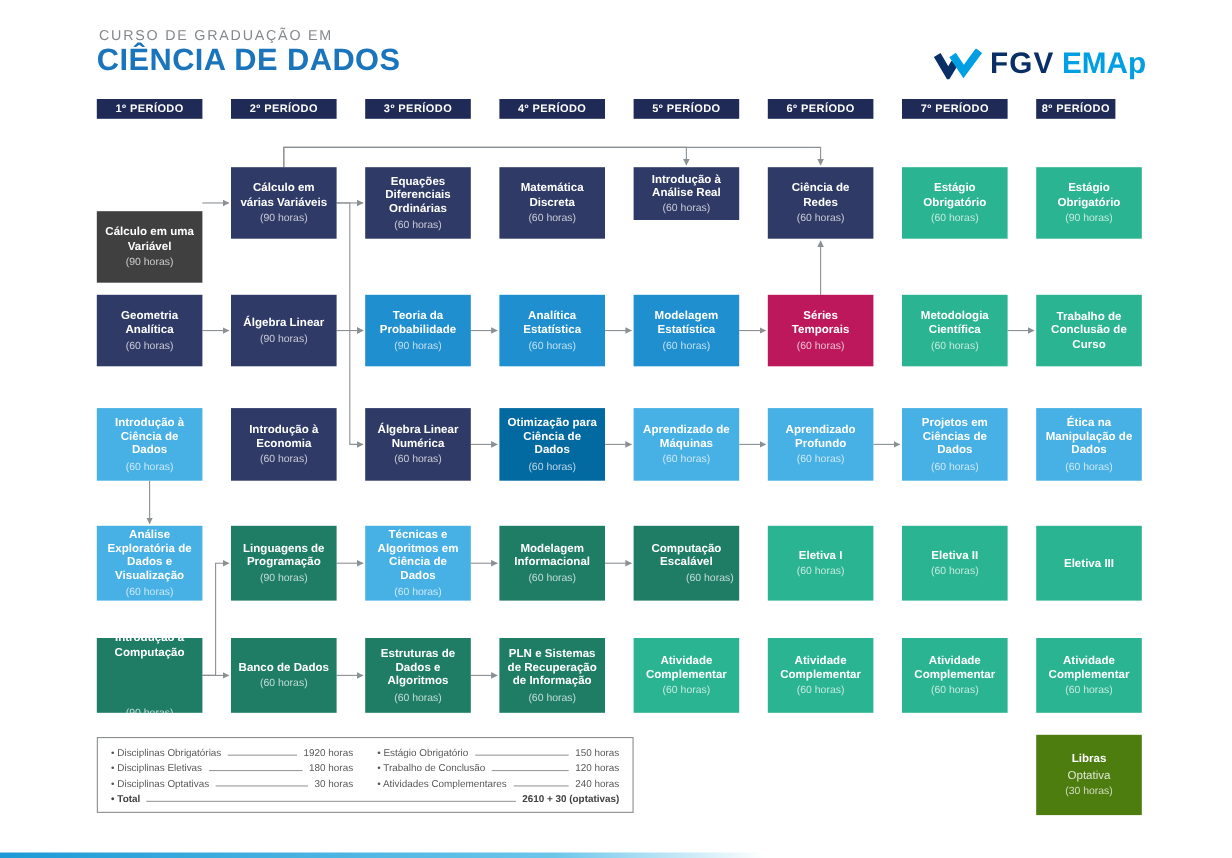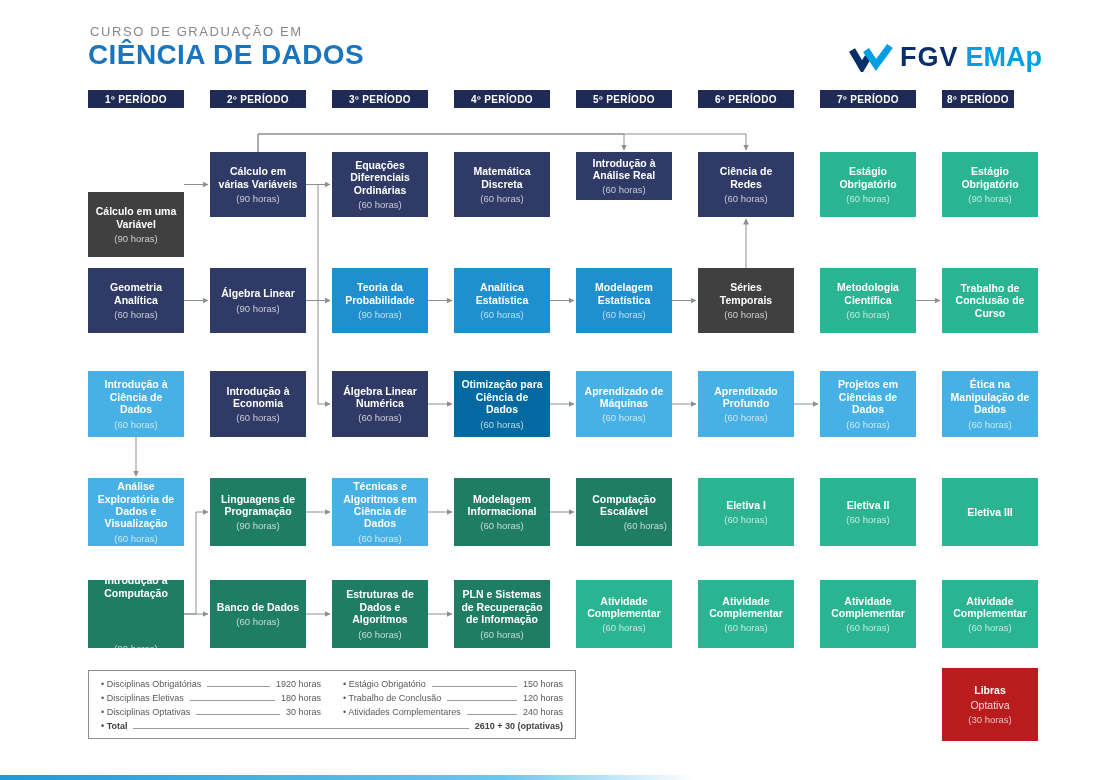--- a/index.html
+++ b/index.html
@@ -152,21 +152,21 @@
         <div class="h">(90 horas)</div>
       </div>
       <div class="course" style="left: 454px; top: 268px; width: 96px; height: 65px; background: rgb(31, 143, 208);">
         <div class="t">Analítica Estatística</div>
         <div class="h">(60 horas)</div>
       </div>
       <div class="course" style="left: 576px; top: 268px; width: 96px; height: 65px; background: rgb(31, 143, 208);">
         <div class="t">Modelagem Estatística</div>
         <div class="h">(60 horas)</div>
       </div>
-      <div class="course" style="left: 698px; top: 268px; width: 96px; height: 65px; background: #404040;">
+      <div class="course" style="left: 698px; top: 268px; width: 96px; height: 65px; background: #be185d;">
         <div class="t">Séries Temporais</div>
         <div class="h">(60 horas)</div>
       </div>
       <div class="course" style="left: 820px; top: 268px; width: 96px; height: 65px; background: rgb(42, 180, 145);">
         <div class="t">Metodologia Científica</div>
         <div class="h">(60 horas)</div>
       </div>
       <div class="course" style="left: 942px; top: 268px; width: 96px; height: 65px; background: rgb(42, 180, 145);">
         <div class="t">Trabalho de Conclusão de Curso</div>
       </div>
@@ -258,21 +258,21 @@
         <div class="h">(60 horas)</div>
       </div>
       <div class="course" style="left: 820px; top: 580px; width: 96px; height: 68px; background: rgb(42, 180, 145);">
         <div class="t">Atividade Complementar</div>
         <div class="h">(60 horas)</div>
       </div>
       <div class="course" style="left: 942px; top: 580px; width: 96px; height: 68px; background: rgb(42, 180, 145);">
         <div class="t">Atividade Complementar</div>
         <div class="h">(60 horas)</div>
       </div>
-      <div class="course" style="left: 942px; top: 668px; width: 96px; height: 73px; background: #b91c1c;">
+      <div class="course" style="left: 942px; top: 668px; width: 96px; height: 73px; background: #4d7c0f;">
         <div class="t">Libras</div>
         <div class="s">Optativa</div>
         <div class="h">(30 horas)</div>
       </div>
     </div>
 
   <div class="legend">
     <div class="legend-cols">
       <div class="lcol" id="legend-left">
           <div class="litem">

